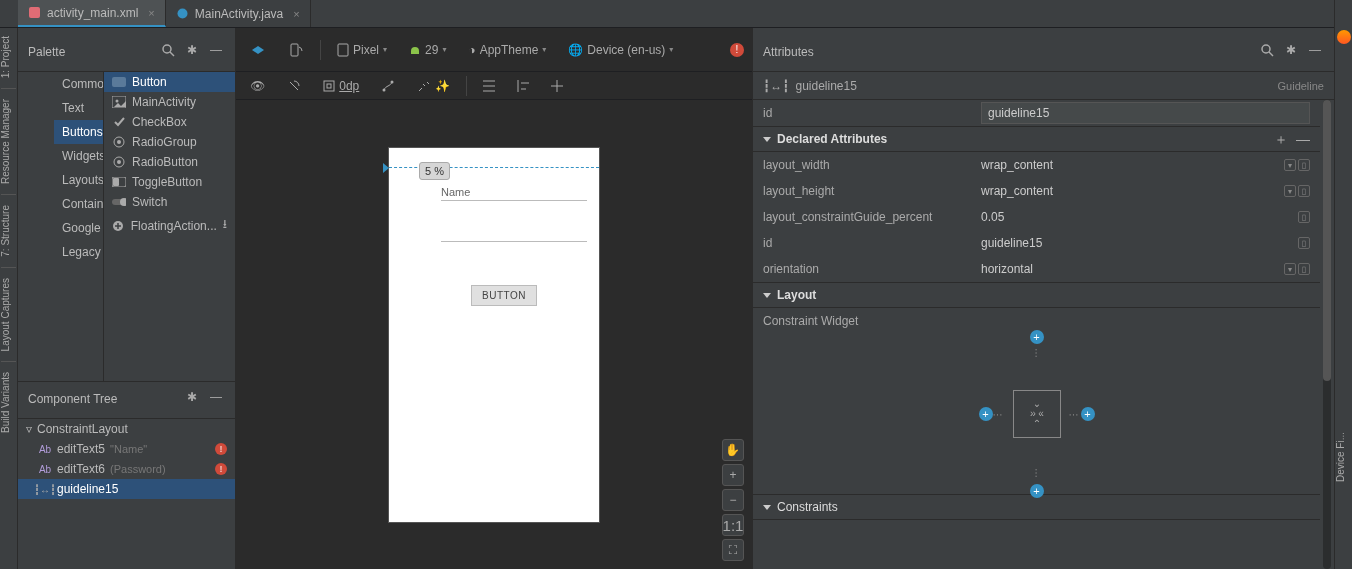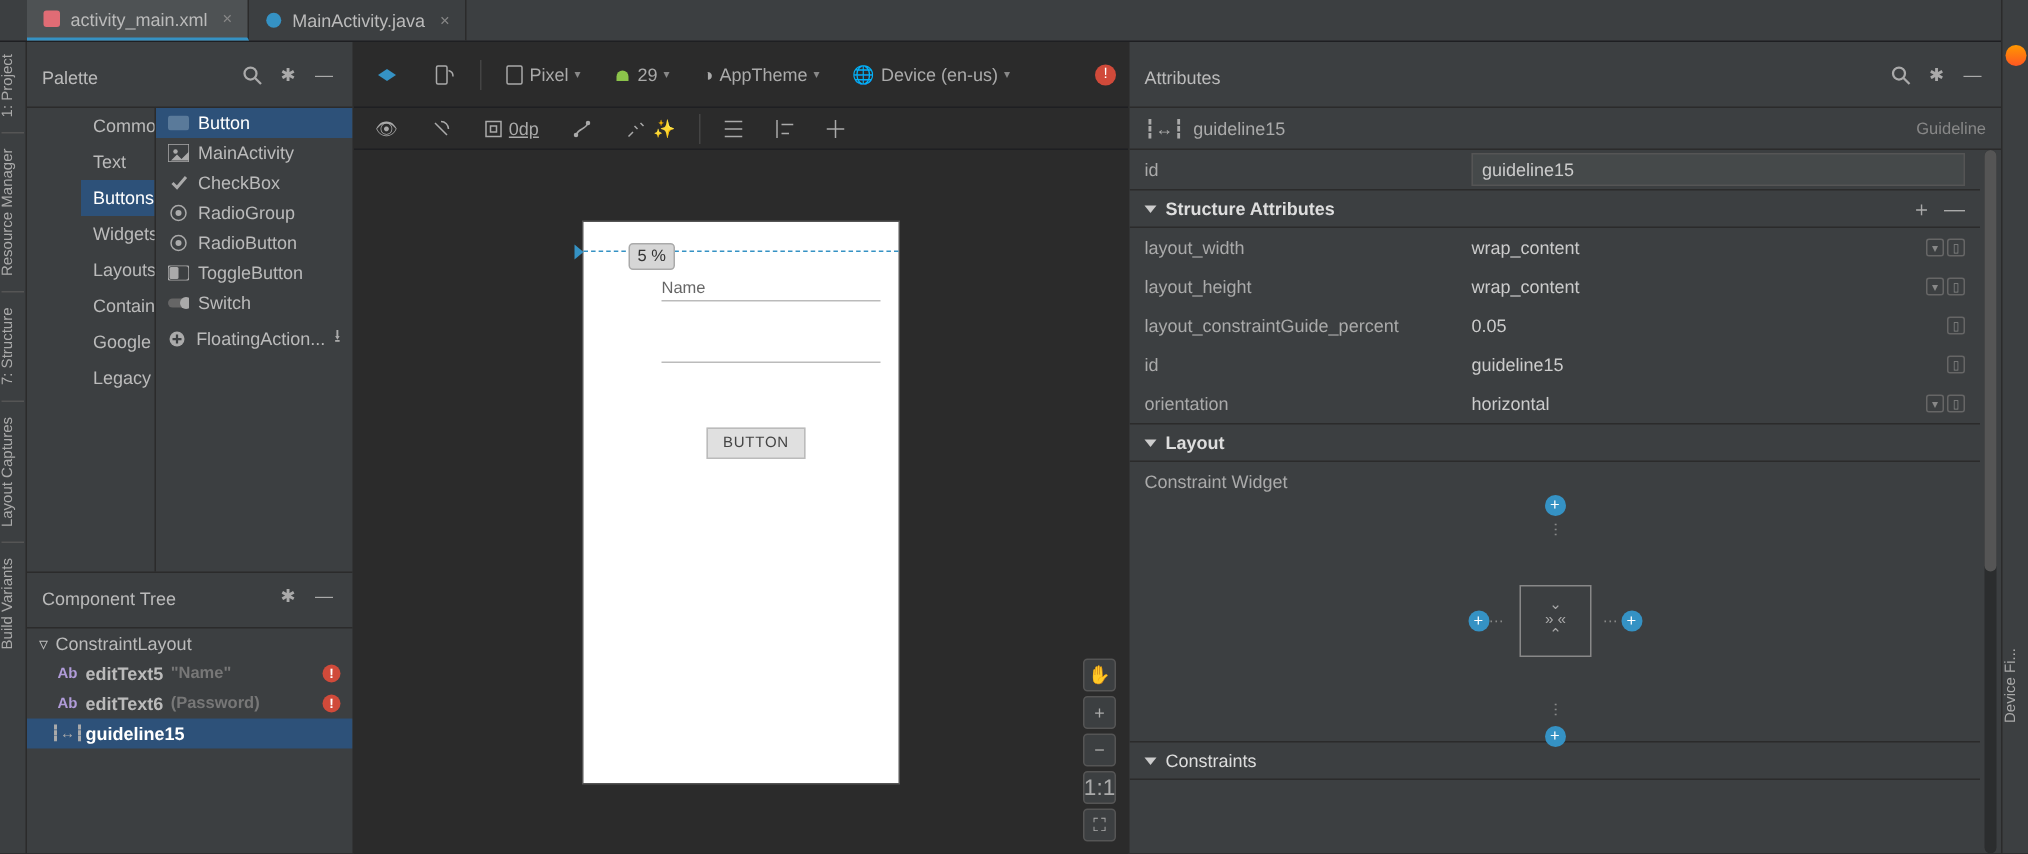--- a/index.html
+++ b/index.html
@@ -39,21 +39,21 @@
 .wid-item.sel { background: #2d5179; color: #fff; }
 .wid-ic { width: 14px; height: 14px; display: inline-flex; align-items: center; justify-content: center; color: #aaa; }
 
 
 .panel-header.sub { border-top: 1px solid #2b2b2b; height: 38px; }
 .tree { flex: 0 0 150px; overflow: hidden; }
 .tree-row { display: flex; align-items: center; padding: 3px 8px; gap: 5px; cursor: pointer; font-size: 12px; }
 .tree-row.sel { background: #2d5179; color: #fff; }
 .tree-row .hint { color: #777; font-size: 11px; }
 .tree-row .err { margin-left: auto; width: 12px; height: 12px; border-radius: 50%; background: #d04a3a; color: #fff; font-size: 9px; display: inline-flex; align-items: center; justify-content: center; }
-.indent1 { padding-left: 20px; font-weight: bold; }
+.indent1 { padding-left: 20px; }
 
 
 .editor-col { flex: 1; background: #2b2b2b; display: flex; flex-direction: column; position: relative; }
 .ed-toolbar { height: 44px; border-bottom: 1px solid #1e1f22; display: flex; align-items: center; padding: 0 8px; gap: 10px; }
 .ed-toolbar2 { height: 28px; border-bottom: 1px solid #1e1f22; display: flex; align-items: center; padding: 0 8px; gap: 10px; }
 .tbtn { display: inline-flex; align-items: center; gap: 4px; color: #aaa; cursor: pointer; padding: 4px 6px; border-radius: 3px; font-size: 12px; }
 .tbtn .dd { font-size: 8px; color: #888; }
 .tsep { width: 1px; height: 20px; background: #444; }
 .canvas-area { flex: 1; position: relative; background: #2b2b2b; display: flex; align-items: center; justify-content: center; }
 .phone { width: 210px; height: 374px; background: #fff; position: relative; box-shadow: 0 0 0 1px #555; }
@@ -416,21 +416,21 @@
         </span>
       <span class="type">Guideline</span>
     </div>
     <div class="attr-body">
       <div class="attr-row">
         <span class="k">id</span>
         <input class="v" value="guideline15" style="">
       </div>
       <div class="sect">
         <span class="arrow"></span>
-        <strong>Structure Attributes</strong>
+        <strong>Declared Attributes</strong>
         <span class="sact">
           <span>＋</span>
           <span>—</span>
         </span>
       </div>
       <div id="declared-rows">
           <div class="attr-row">
             <span class="k">layout_width</span>
             <div class="vcombo">
               <span>wrap_content</span>

